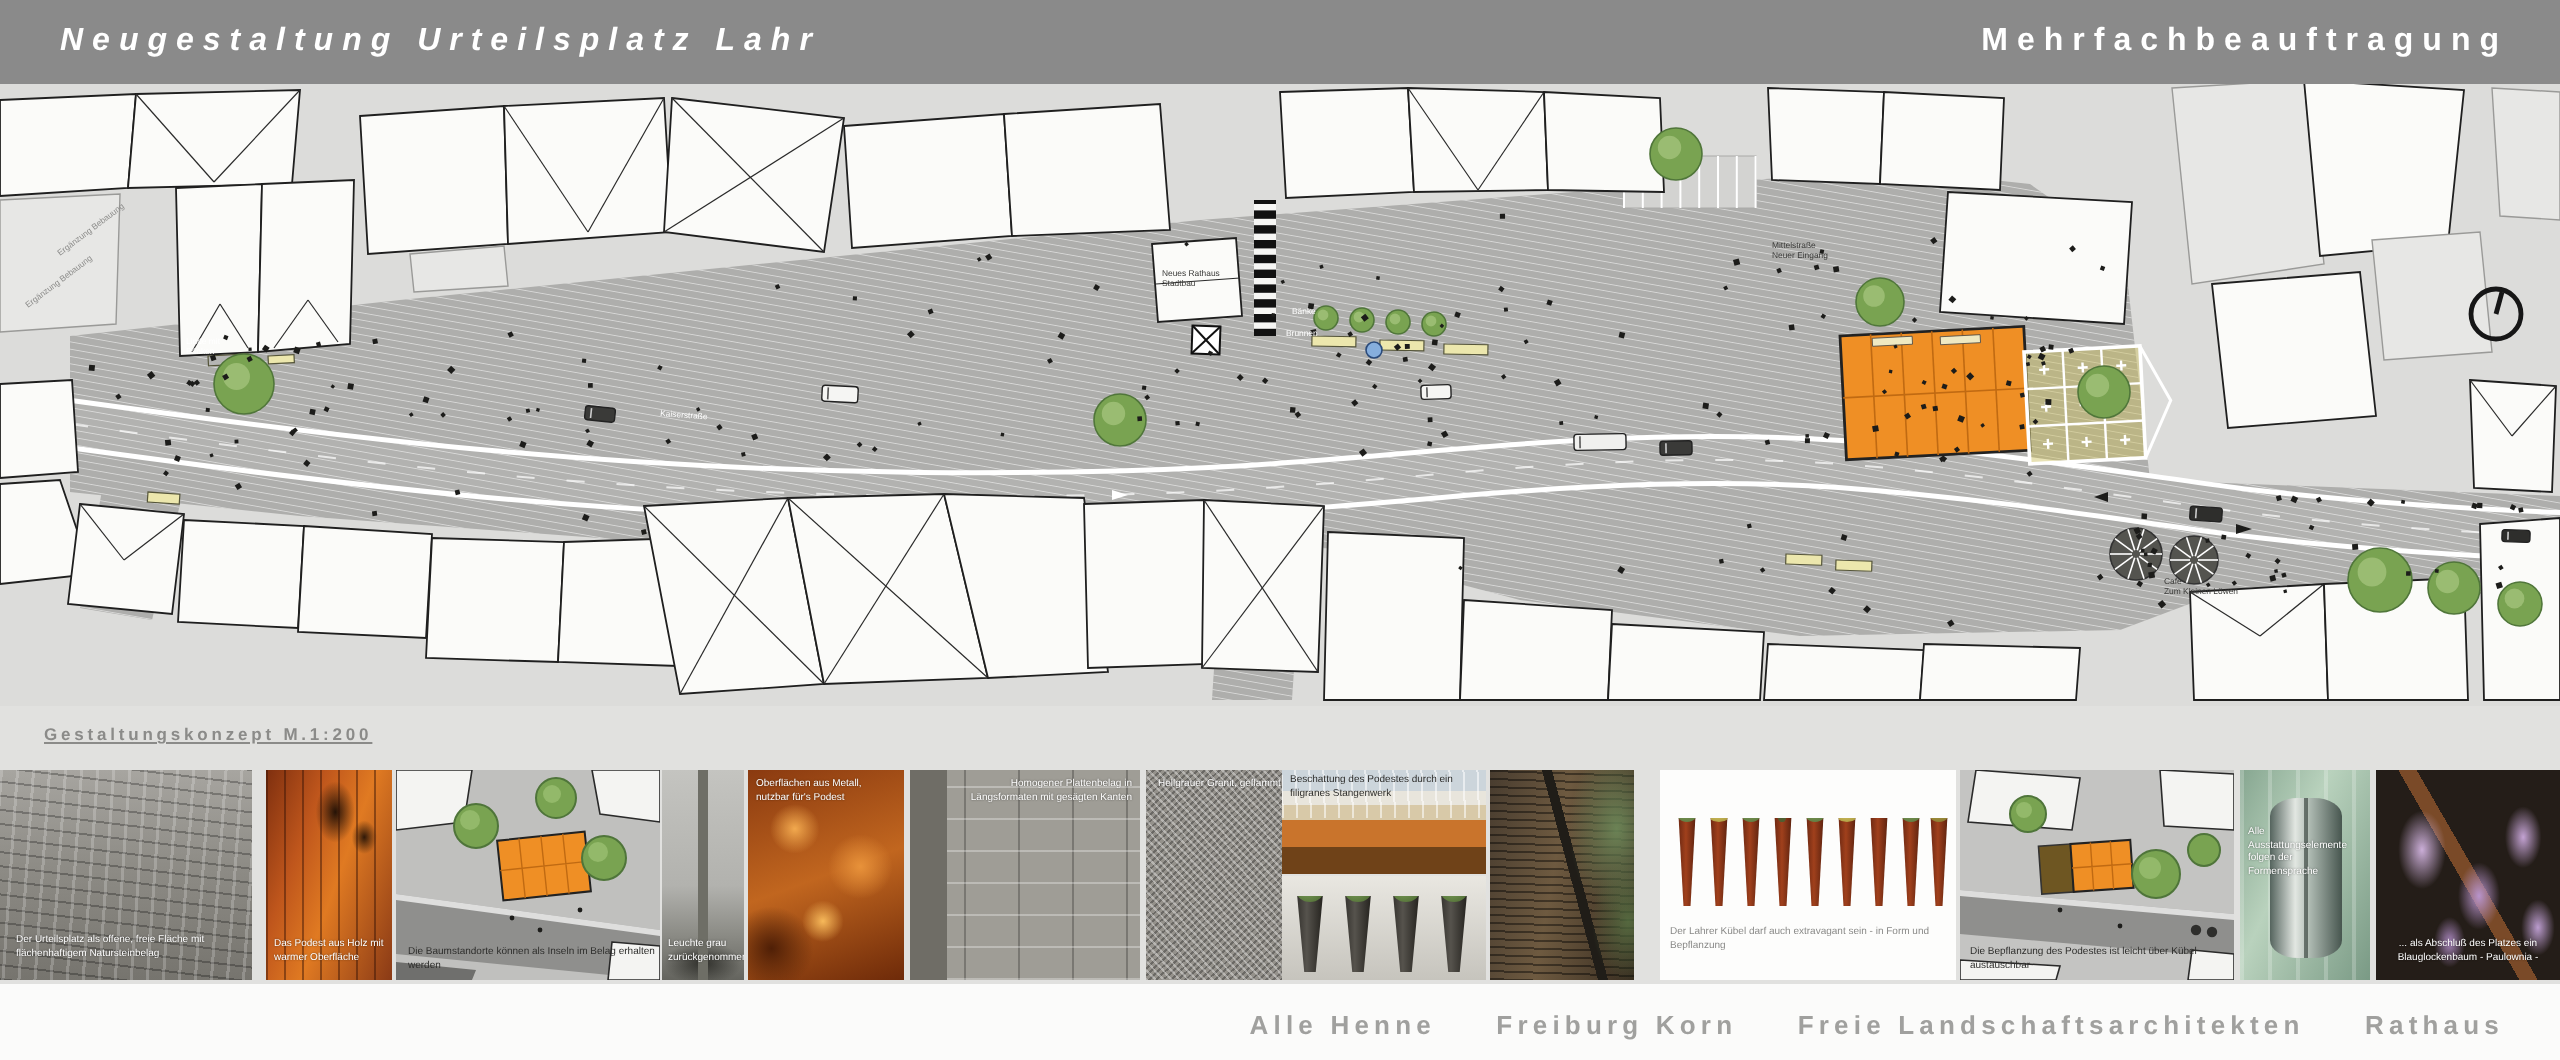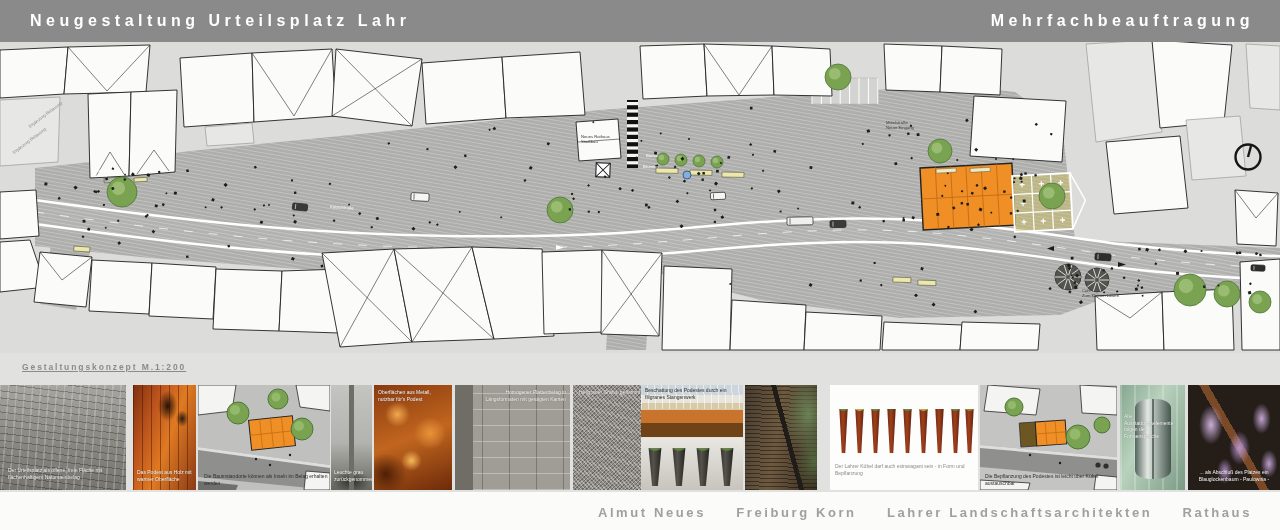--- a/index.html
+++ b/index.html
@@ -1,21 +1,21 @@
 <!DOCTYPE html>
 <html><head>
 <meta charset="utf-8">
 <style>
   html,body{margin:0;padding:0;}
   body{width:1280px;height:530px;position:relative;overflow:hidden;background:#fbfbfa;
        font-family:"Liberation Sans",sans-serif;}
   
   .hdr{position:absolute;top:0;left:0;width:1280px;height:42px;background:#8a8a8a;}
   .hdr .tl{position:absolute;left:30px;top:0;line-height:42px;color:#fff;font-weight:bold;
-           font-size:16px;letter-spacing:4.5px;white-space:nowrap;}
+           font-size:16px;letter-spacing:4.5px;white-space:nowrap;font-style:italic;}
   .hdr .tr{position:absolute;right:26px;top:0;line-height:42px;color:#fff;font-weight:bold;
            font-size:16px;letter-spacing:4.5px;white-space:nowrap;text-align:right;}
   
   #plan{position:absolute;top:42px;left:0;width:1280px;height:311px;display:block;background:#dcdcda;}
   .pl{font-family:"Liberation Sans",sans-serif;}
   .pl.w{fill:#ffffff;font-size:4.2px;}
   .pl.d{fill:#3a3a38;font-size:4.2px;}
   .pl.g{fill:#8c8c8a;font-size:4.2px;}
   
   .zone{position:absolute;top:353px;left:0;width:1280px;height:139px;background:#e1e1df;}
@@ -676,18 +676,18 @@
   <div class="cyl"></div>
   <div class="cap" style="left:4px;top:28px;width:56px;">Alle Ausstattungselemente folgen der Formensprache</div>
 </div>
 <div class="ph p13">
   <div class="tex"></div>
   <div class="cap" style="left:6px;bottom:8px;width:80px;text-align:center;">... als Abschluß des Platzes ein Blauglockenbaum - Paulownia -</div>
 </div>
 
 <div class="ftr">
   <div class="credits">
-    <span style="margin-left:0;">Almut Neues</span>
+    <span style="margin-left:0;">Alle Henne</span>
     <span>Freiburg Korn</span>
-    <span>Lahrer Landschaftsarchitekten</span>
+    <span>Freie Landschaftsarchitekten</span>
     <span>Rathaus</span>
   </div>
 </div>
 
 </body></html>

